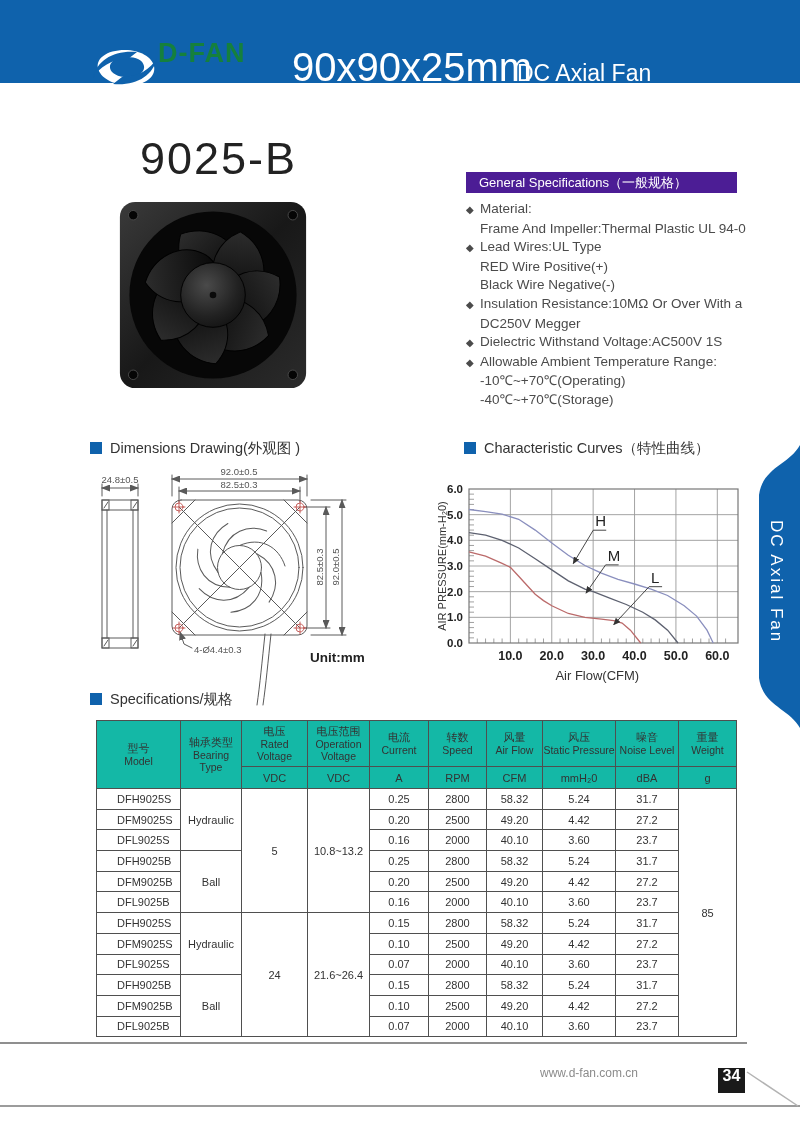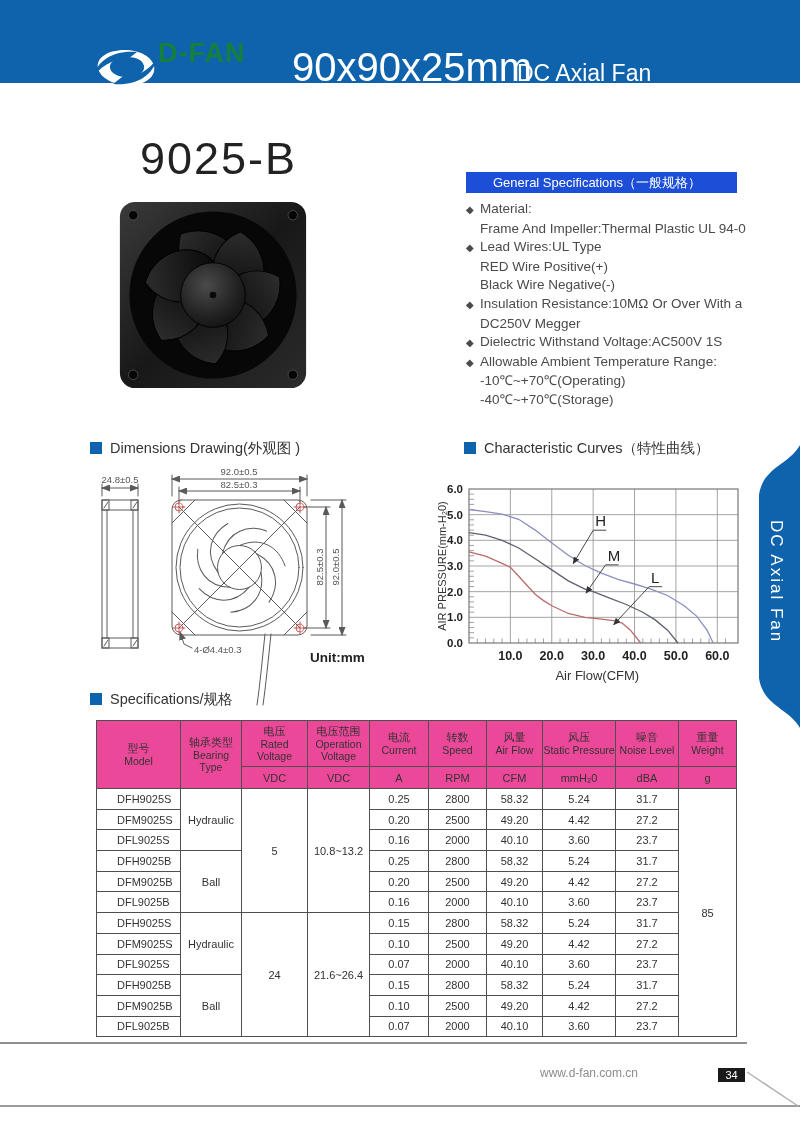--- a/index.html
+++ b/index.html
@@ -10,47 +10,47 @@
 
   
   .band{left:0;top:24;width:800px;height:83px;background:#0f62ac}
   .brand{left:158px;top:40px;font-size:27px;font-weight:bold;color:#15803d;letter-spacing:1px;line-height:1}
   .size-title{left:292px;top:47px;font-size:40px;color:#fff;line-height:1}
   .prod-title{left:517px;top:62px;font-size:23px;color:#fff;line-height:1}
 
   .model-title{left:140px;top:136px;font-size:45px;color:#222;letter-spacing:2px;line-height:1}
 
   
-  .gs-bar{left:466px;top:172px;width:271px;height:21px;background:#1d4ed8;color:#fff;
-          font-size:13px;line-height:21px;padding-left:27px;box-sizing:border-box}
+  .gs-bar{left:466px;top:172px;width:271px;height:21px;background:#4c1d95;color:#fff;
+          font-size:13px;line-height:21px;padding-left:13px;box-sizing:border-box}
   .gs-list{left:466px;top:200px;width:310px;font-size:13.5px;color:#4b4b4b}
   .spec-line{line-height:18.6px;white-space:nowrap}
   .spec-line .bullet{display:inline-block;width:14px;font-size:10px;color:#4b4b4b}
 
   
   .sec{font-size:14.5px;color:#333;line-height:14px;white-space:nowrap}
   .sq{display:inline-block;width:12px;height:12px;background:#0f62ac;margin-right:8px;vertical-align:-1px}
 
   
   table{border-collapse:collapse;table-layout:fixed;font-size:11px;color:#333;border:1.5px solid #4a4a4a}
   th,td{border:1px solid #4f4f4f;text-align:center;padding:0;font-weight:normal;overflow:hidden}
-  thead th{background:#ec4899}
+  thead th{background:#14b8a6}
   thead tr.r1{height:46px}
   thead tr.r2{height:22px}
   tbody tr{height:20.7px}
   td.model{text-align:left;padding-left:20px}
   .zh{font-size:11px;line-height:1.25}
   .en{font-size:10.5px;line-height:1.15}
 
   
   .rule1{left:0;top:1042px;width:747px;height:2px;background:#8f8f8f}
   .rule2{left:0;top:1105px;width:800px;height:2px;background:#9c9c9c}
   .f-url{left:540px;top:1066px;width:173px;font-size:12px;color:#8b8b8b;cursor:pointer}
-  .f-page{left:718px;top:1068px;width:27px;height:14px;background:#1a1a1a;color:#fff;
-          font-size:11px;font-weight:normal;text-align:center;line-height:15px}
+  .f-page{left:718px;top:1068px;width:27px;height:25px;background:#1a1a1a;color:#fff;
+          font-size:16px;font-weight:bold;text-align:center;line-height:15px}
 
   
   .tab-label{left:768px;top:520px;writing-mode:vertical-rl;color:#fff;font-size:17px;
              letter-spacing:2px;line-height:1}
 </style>
 </head>
 <body>
 
 <div class="abs band"></div>
 <div class="abs" style="left:92px;top:47px;width:66px;height:42px">

